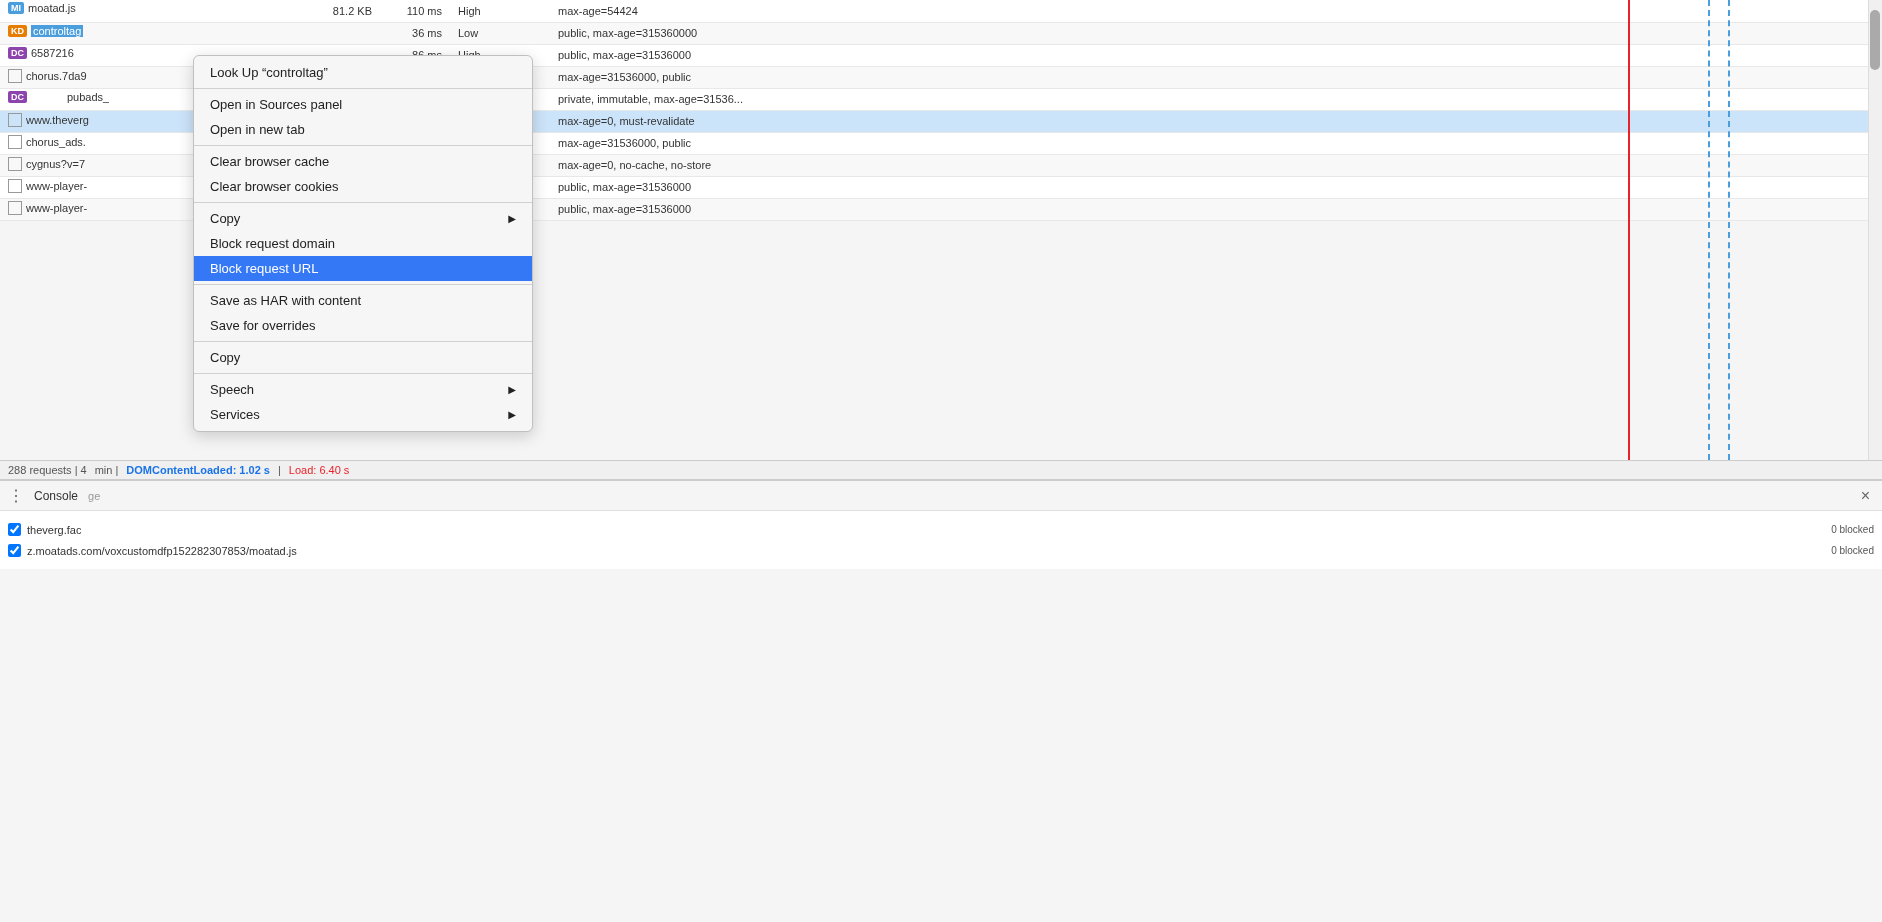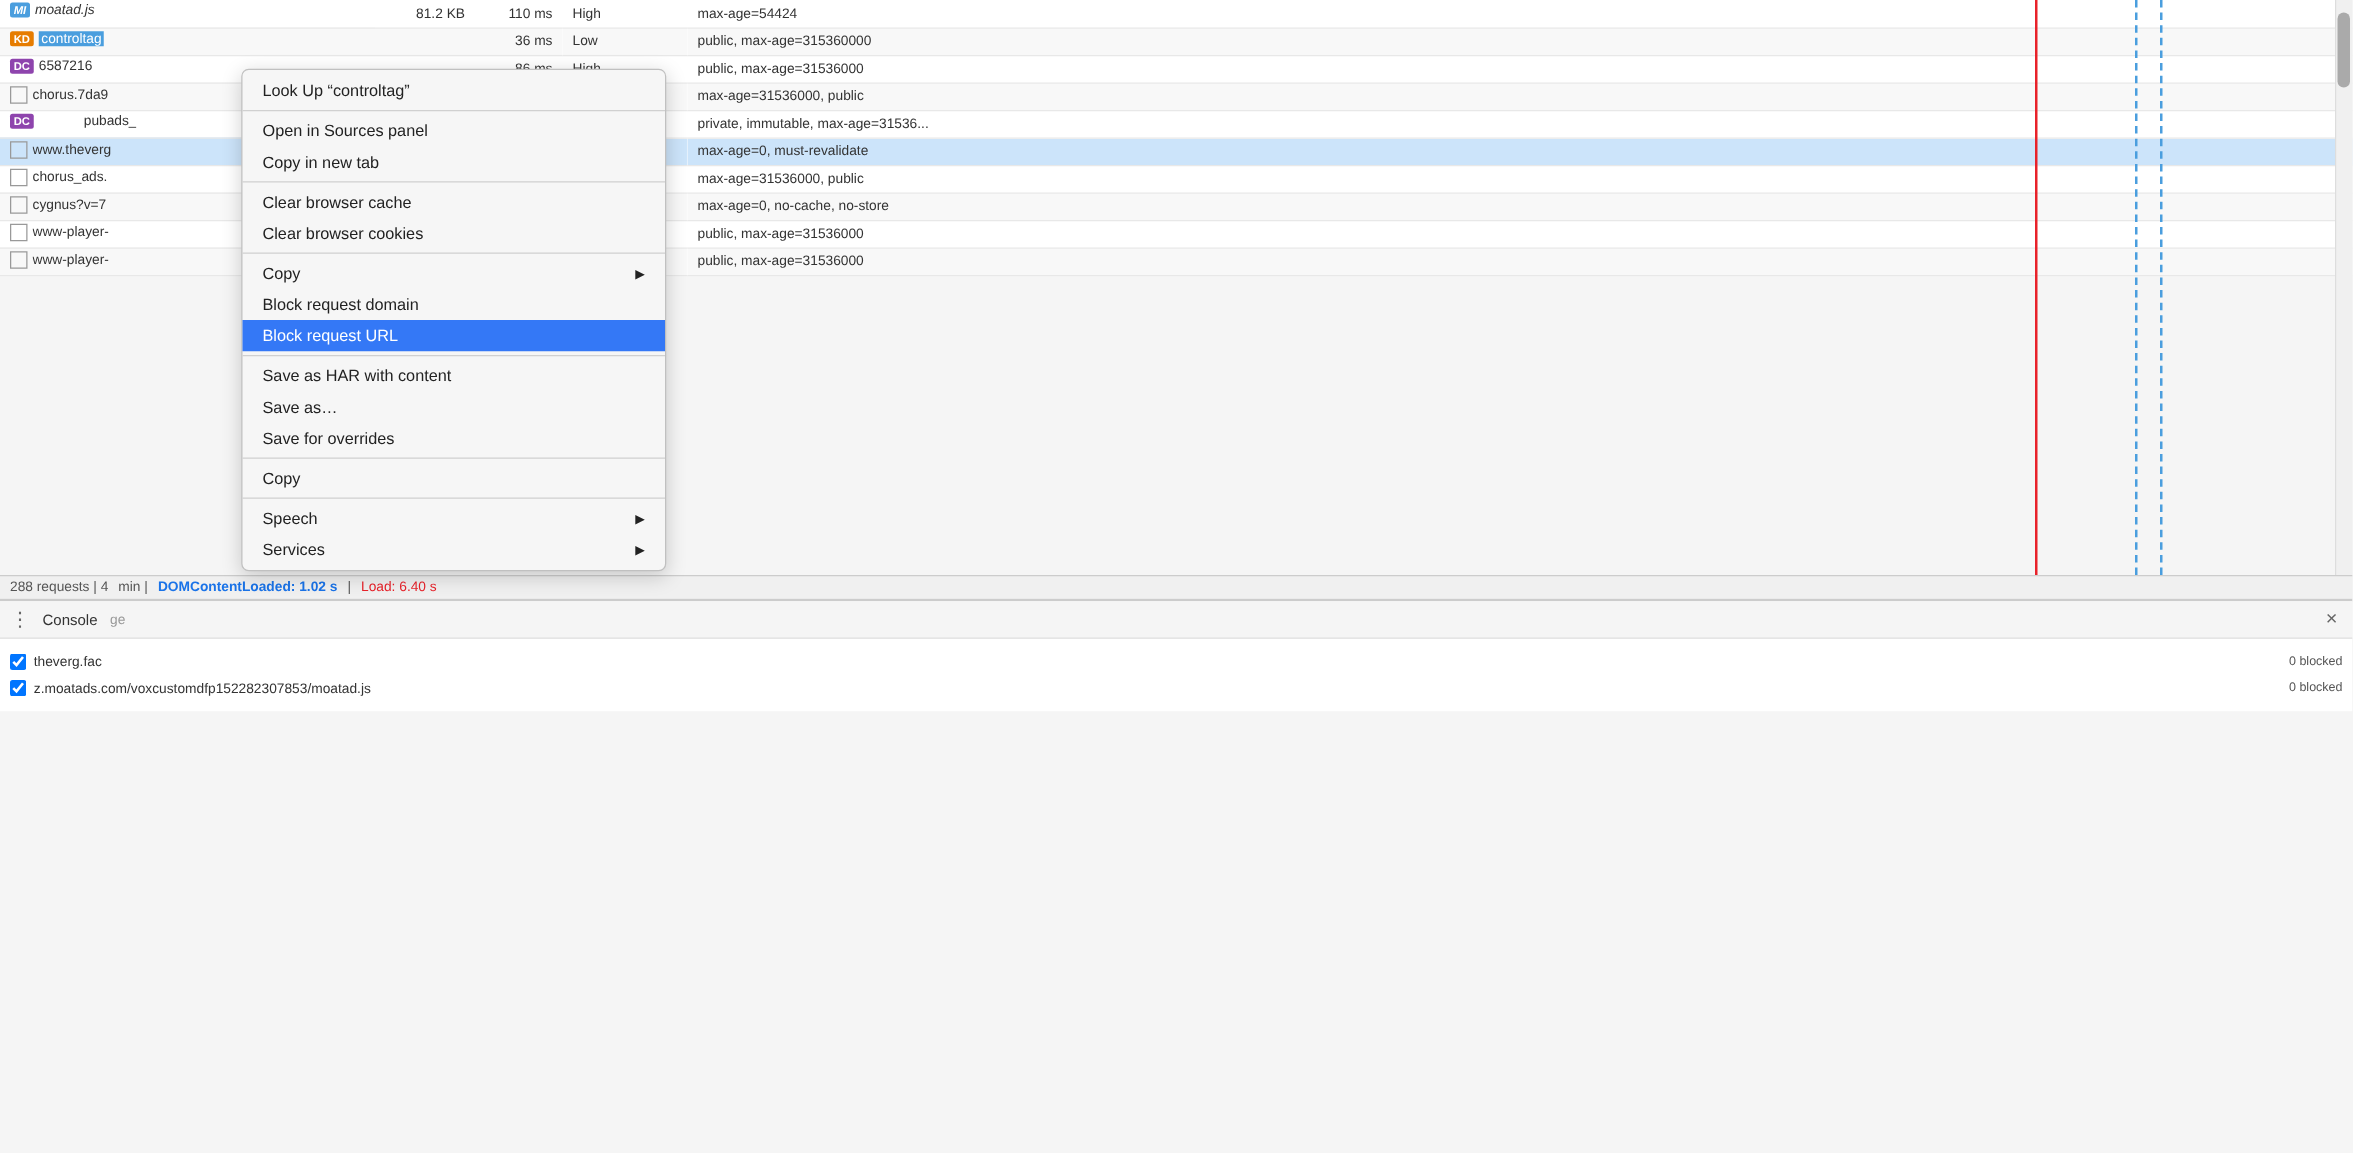--- a/index.html
+++ b/index.html
@@ -224,21 +224,21 @@
     <colgroup>
       <col style="width: 300px;">
       <col style="width: 80px;">
       <col style="width: 70px;">
       <col style="width: 100px;">
       <col style="width: auto;">
       <col style="width: 14px;">
     </colgroup>
     <tbody id="network-tbody">
     <tr>
-          <td style="display: flex; align-items: flex-start; gap: 4px; overflow: hidden; font-style: italic;">
+          <td style="display: flex; align-items: flex-start; gap: 4px; overflow: hidden;">
             <span class="badge badge-mi">MI</span>
             <span style="overflow: hidden; text-overflow: ellipsis; white-space: nowrap;">moatad.js</span>
           </td>
           <td class="col-size">81.2 KB</td>
           <td class="col-time">110 ms</td>
           <td class="col-priority">High</td>
           <td class="col-cache">max-age=54424</td>
           <td></td>
         </tr>
         <tr>
@@ -389,21 +389,21 @@
 
 <div class="context-menu" id="context-menu">
 <div class="menu-item">
       <span class="menu-item-label">Look Up “controltag”</span>
     </div>
     <div class="menu-separator"></div>
     <div class="menu-item">
       <span class="menu-item-label">Open in Sources panel</span>
     </div>
     <div class="menu-item">
-      <span class="menu-item-label">Copy in new tab</span>
+      <span class="menu-item-label">Open in new tab</span>
     </div>
     <div class="menu-separator"></div>
     <div class="menu-item">
       <span class="menu-item-label">Clear browser cache</span>
     </div>
     <div class="menu-item">
       <span class="menu-item-label">Clear browser cookies</span>
     </div>
     <div class="menu-separator"></div>
     <div class="menu-item">
@@ -414,23 +414,20 @@
       <span class="menu-item-label">Block request domain</span>
     </div>
     <div class="menu-item highlighted">
       <span class="menu-item-label">Block request URL</span>
     </div>
     <div class="menu-separator"></div>
     <div class="menu-item">
       <span class="menu-item-label">Save as HAR with content</span>
     </div>
     <div class="menu-item">
-      <span class="menu-item-label">Save as…</span>
-    </div>
-    <div class="menu-item">
       <span class="menu-item-label">Save for overrides</span>
     </div>
     <div class="menu-separator"></div>
     <div class="menu-item">
       <span class="menu-item-label">Copy</span>
     </div>
     <div class="menu-separator"></div>
     <div class="menu-item">
       <span class="menu-item-label">Speech</span>
       <span class="menu-arrow">▶</span>

